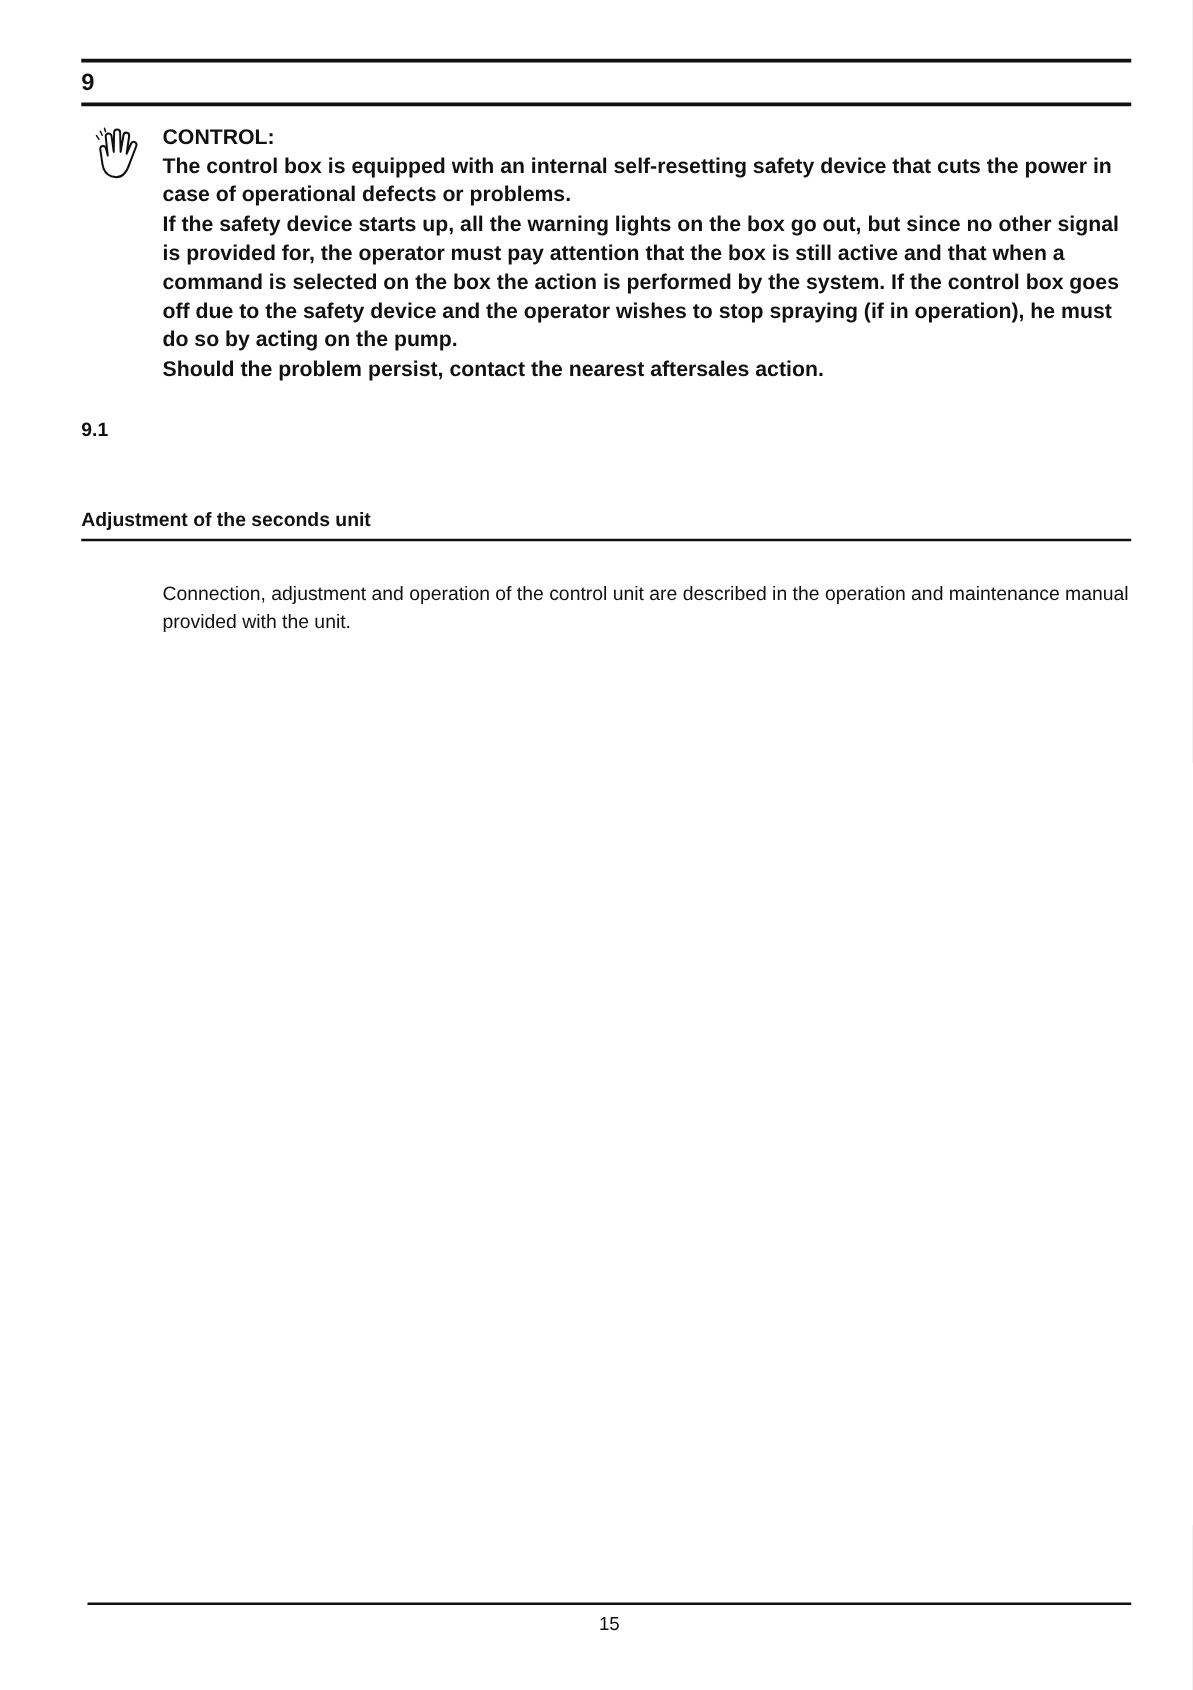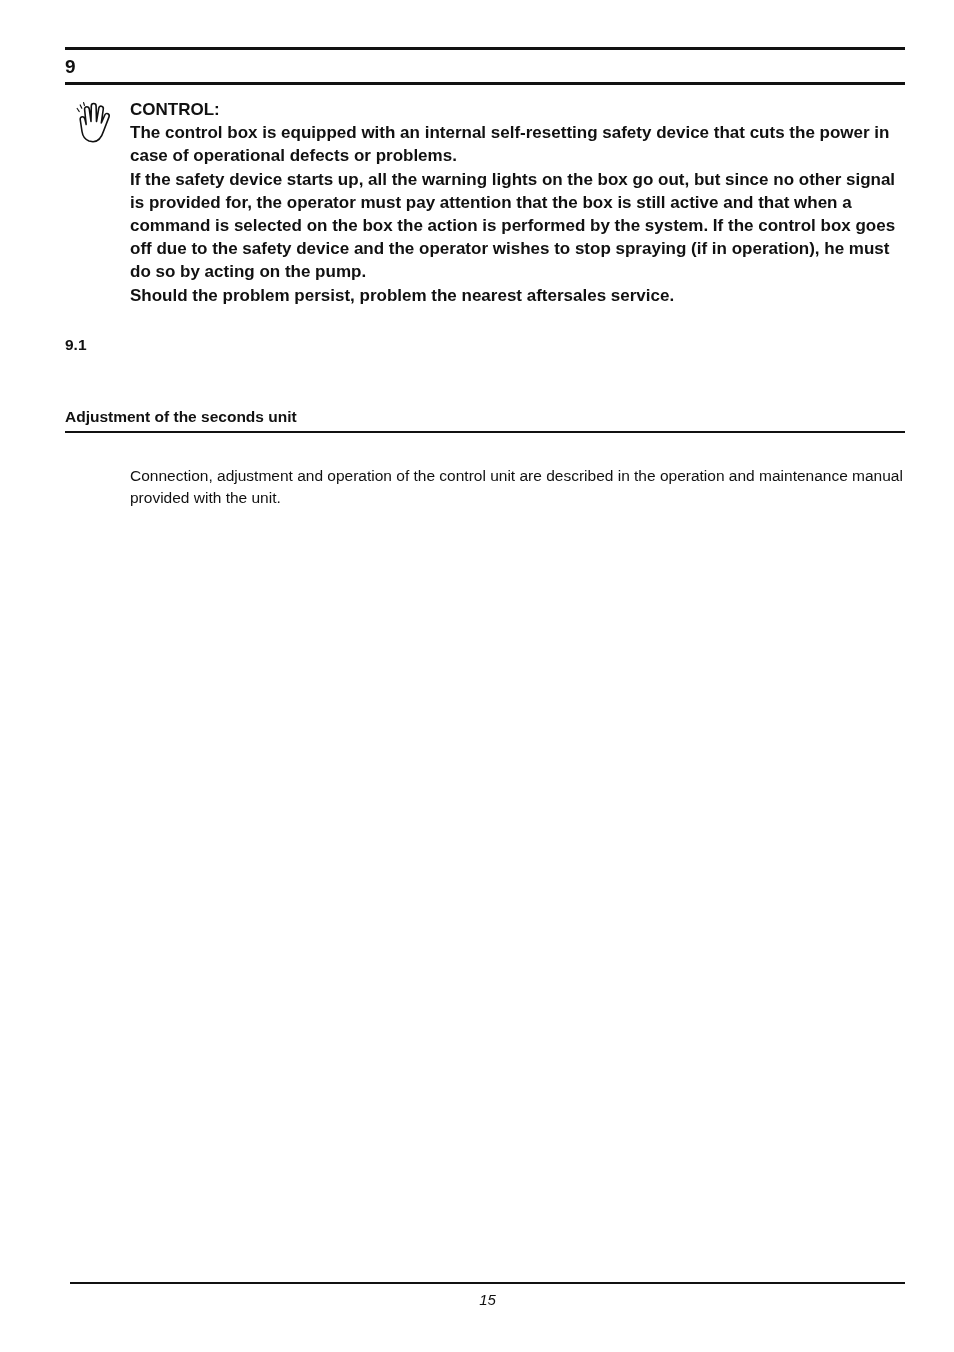--- a/index.html
+++ b/index.html
@@ -72,21 +72,20 @@
     font-size: 15.5px;
     line-height: 22.5px;
     max-width: 778px;
   }
 
   .footer {
     position: absolute;
     left: 70px;
     right: 49px;
     top: 1282px;
-    font-style: italic;
   }
   .rule-footer { height: 2px; }
   .page-number {
     text-align: center;
     font-size: 15px;
     margin-top: 7px;
   }
 
   .hand-icon svg { display: block; }
 </style>
@@ -139,21 +138,21 @@
               <path d="M 5.2 5.0 L 6.8 8.2"></path>
               <path d="M 8.6 2.6 L 9.4 5.4"></path>
             </g>
           </svg>
         </span>
       </div>
       <div class="caution-text">
         <p class="caution-label">CONTROL:</p>
         <p class="caution-par">The control box is equipped with an internal self-resetting safety device that cuts the power in case of operational defects or problems.</p>
         <p class="caution-par">If the safety device starts up, all the warning lights on the box go out, but since no other signal is provided for, the operator must pay attention that the box is still active and that when a command is selected on the box the action is performed by the system. If the control box goes off due to the safety device and the operator wishes to stop spraying (if in operation), he must do so by acting on the pump.</p>
-        <p class="caution-par">Should the problem persist, problem the nearest aftersales service.</p>
+        <p class="caution-par">Should the problem persist, contact the nearest aftersales action.</p>
       </div>
     </div>
 
     <div class="subsection-heading">
       <span class="sub-num">9.1</span>
       <span class="sub-title">Adjustment of the seconds unit</span>
     </div>
 
     <div class="rule rule-sub"></div>
 

